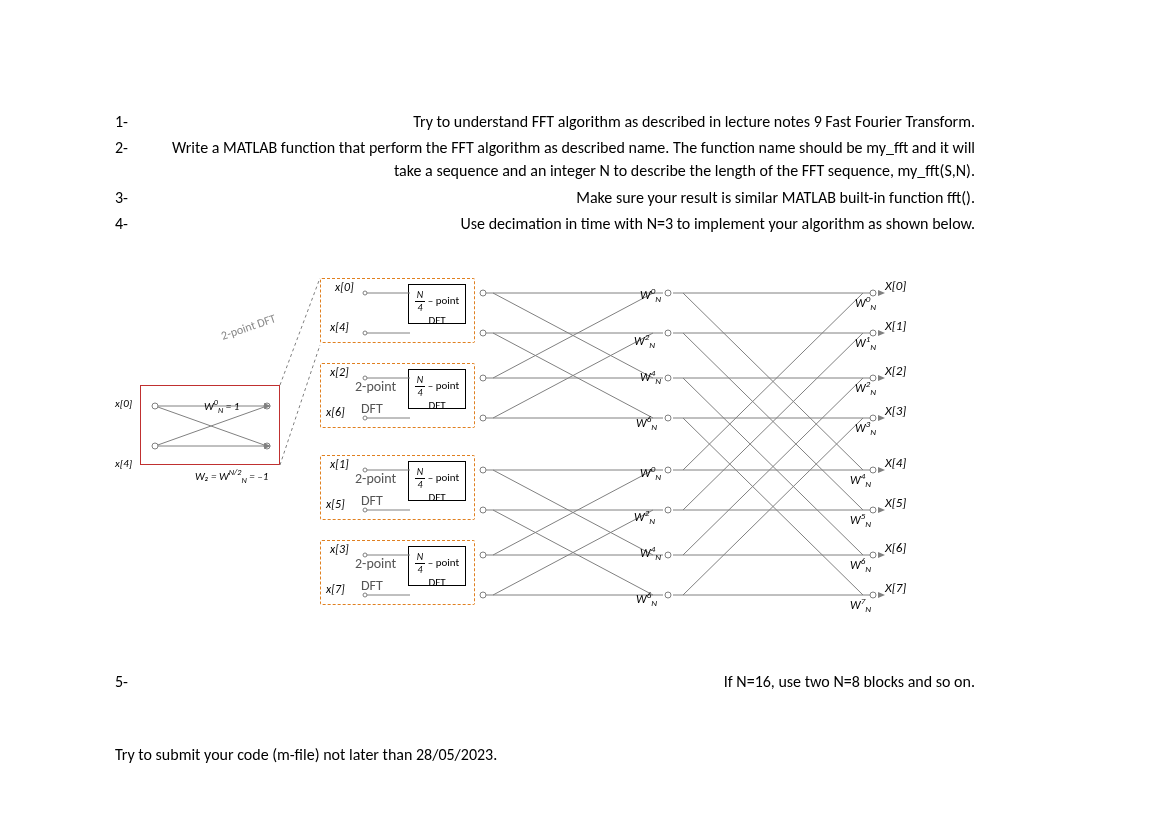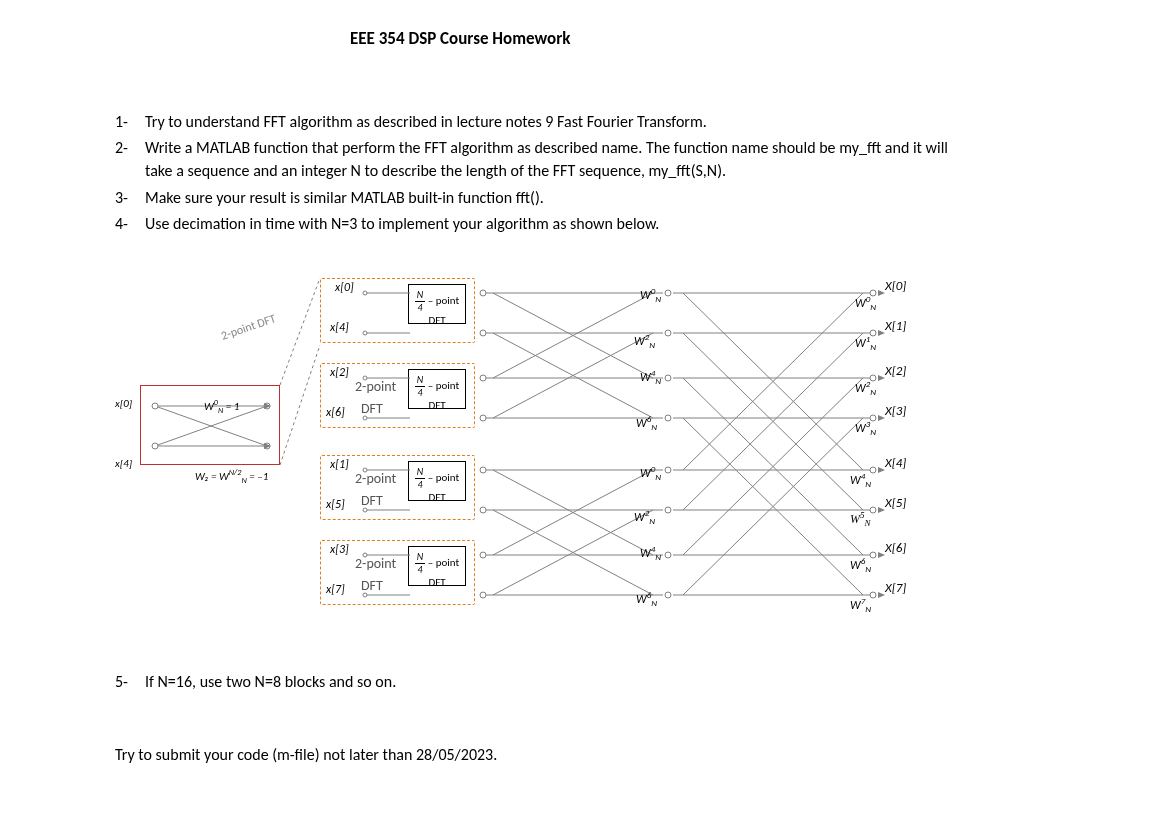--- a/index.html
+++ b/index.html
@@ -34,20 +34,21 @@
       display: flex;
       margin-bottom: 3px;
       line-height: 1.45;
     }
     .num-item .marker {
       width: 30px;
       flex: 0 0 30px;
     }
     .num-item .text {
       flex: 1;
+      text-align: right;
     }
     .diagram {
       position: absolute;
       top: 275px;
       left: 140px;
       width: 760px;
       height: 355px;
     }
     
     .zoom-box {
@@ -147,21 +148,20 @@
     }
     .arrow {
       fill: #808080;
     }
   </style>
 </head>
 <body>
 
 <div class="page">
 
-  <div class="title">EEE 354 DSP Course Homework</div>
 
   <div class="body">
     <div class="num-item">
       <div class="marker">1-</div>
       <div class="text">Try to understand FFT algorithm as described in lecture notes 9 Fast Fourier Transform.</div>
     </div>
     <div class="num-item">
       <div class="marker">2-</div>
       <div class="text">Write a MATLAB function that perform the FFT algorithm as described name. The function name should be my_fft and it will take a sequence and an integer N to describe the length of the FFT sequence, my_fft(S,N).</div>
     </div>
@@ -340,21 +340,21 @@
     <div class="x-out" style="left:745px; top:180px;">X[4]</div>
     <div class="x-out" style="left:745px; top:220px;">X[5]</div>
     <div class="x-out" style="left:745px; top:265px;">X[6]</div>
     <div class="x-out" style="left:745px; top:305px;">X[7]</div>
 
     <div class="wlabel" style="left:715px; top:18px;"> <i>W</i><span class="sup">0</span><span class="sub">N</span></div>
     <div class="wlabel" style="left:715px; top:58px;"> <i>W</i><span class="sup">1</span><span class="sub">N</span></div>
     <div class="wlabel" style="left:715px; top:103px;"><i>W</i><span class="sup">2</span><span class="sub">N</span></div>
     <div class="wlabel" style="left:715px; top:143px;"><i>W</i><span class="sup">3</span><span class="sub">N</span></div>
     <div class="wlabel" style="left:710px; top:195px;"><i>W</i><span class="sup">4</span><span class="sub">N</span></div>
-    <div class="wlabel" style="left:710px; top:235px;font-family:Liberation Serif, serif;"><i>W</i><span class="sup">5</span><span class="sub">N</span></div>
+    <div class="wlabel" style="left:710px; top:235px;"><i>W</i><span class="sup">5</span><span class="sub">N</span></div>
     <div class="wlabel" style="left:710px; top:280px;"><i>W</i><span class="sup">6</span><span class="sub">N</span></div>
     <div class="wlabel" style="left:710px; top:320px;"><i>W</i><span class="sup">7</span><span class="sub">N</span></div>
 
     <svg width="200" height="355" style="position:absolute;left:215px;top:0;pointer-events:none">
       <line class="line" x1="10" y1="18" x2="55" y2="18"></line>
         <circle class="node" cx="10" cy="18" r="2"></circle>
       <line class="line" x1="10" y1="58" x2="55" y2="58"></line>
         <circle class="node" cx="10" cy="58" r="2"></circle>
       <line class="line" x1="10" y1="103" x2="55" y2="103"></line>
         <circle class="node" cx="10" cy="103" r="2"></circle>

